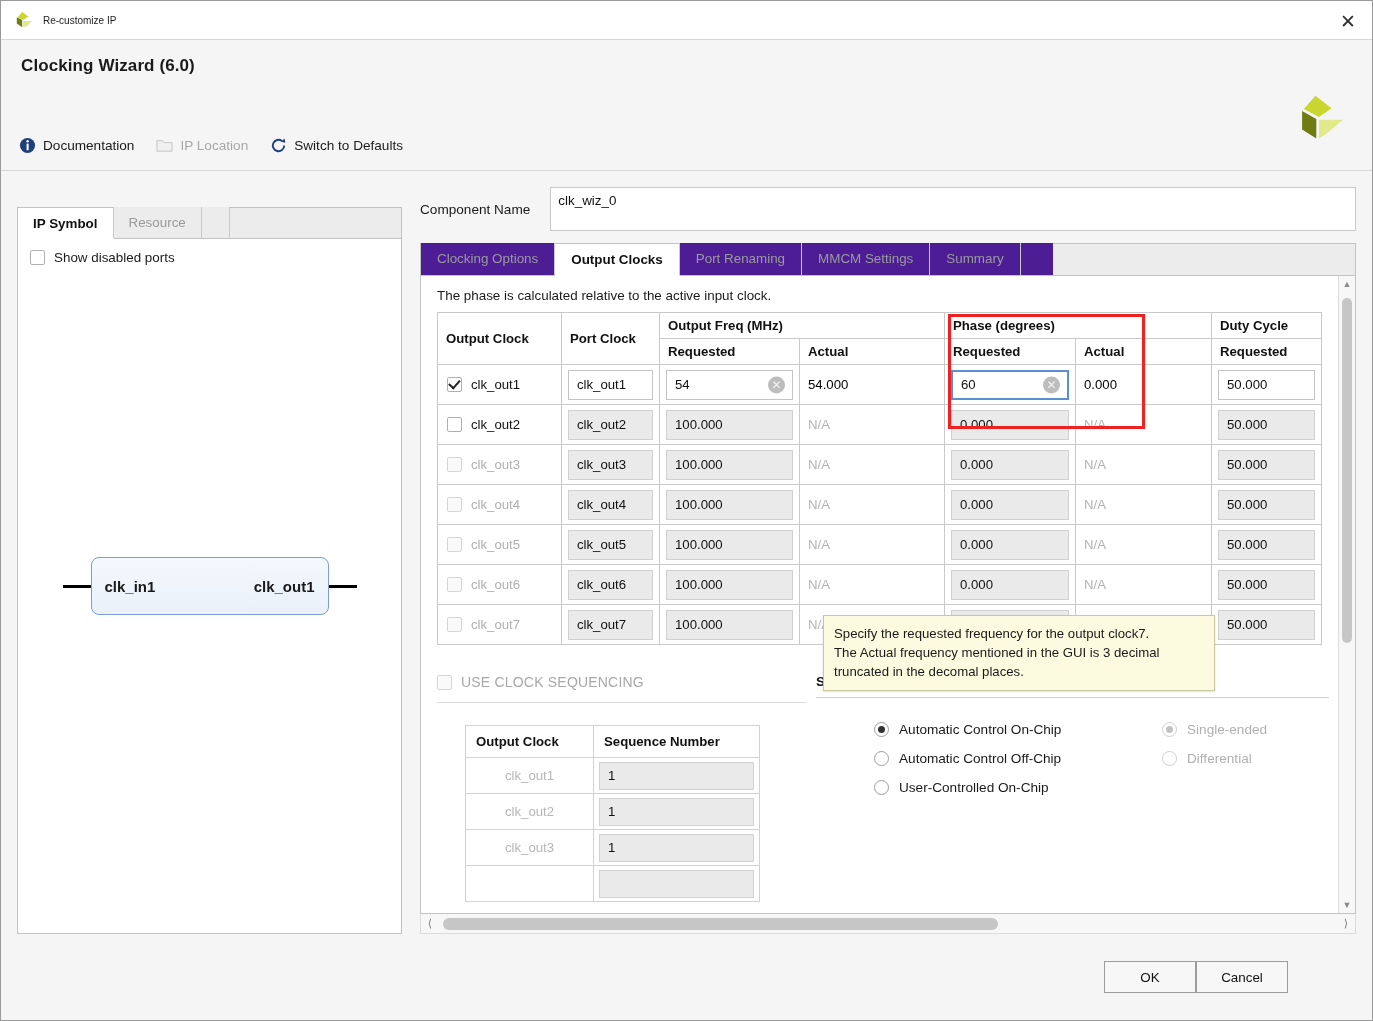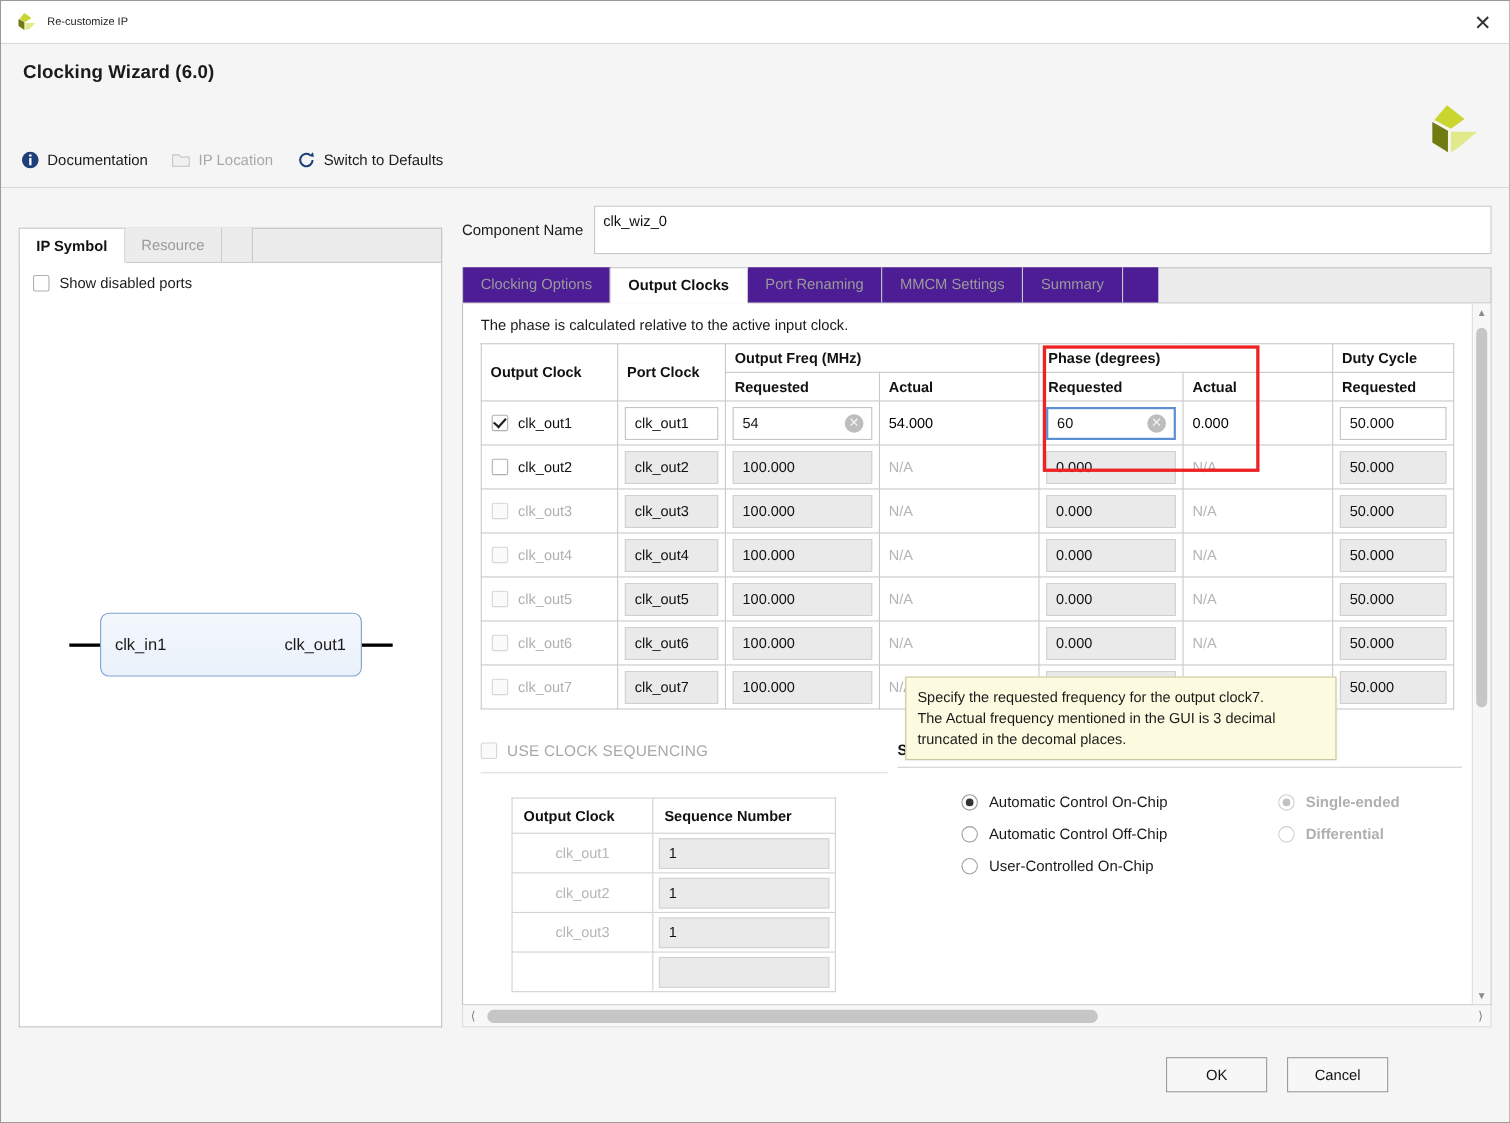--- a/index.html
+++ b/index.html
@@ -98,25 +98,25 @@
     display: flex; align-items: center; justify-content: center;
     pointer-events: none;
   }
   .ipsym { display: flex; align-items: center; }
   .pinline { width: 28px; height: 3px; background: #000; }
   .ipbox {
     width: 238px; height: 58px; border: 1px solid #7b9fd0;
     border-radius: 8px;
     background: linear-gradient(180deg,#f4f8fd 0%, #eaf1fa 100%);
     display: flex; align-items: center; justify-content: space-between;
-    padding: 0 13px; font-size: 15px; color: #1a1a1a;
+    padding: 0 13px; font-size: 15px; color: #1a1a1a; font-weight: bold;
   }
   
   .rightpanel { flex: 1 1 auto; display: flex; flex-direction: column; min-width: 0; }
-  .comprow { display: flex; align-items: center; gap: 10px; margin-bottom: 12px; }
+  .comprow { display: flex; align-items: center; gap: 20px; margin-bottom: 12px; }
   .comprow .lab { font-size: 13.6px; color: #1a1a1a; white-space: nowrap; }
   .compinput {
     flex: 1 1 auto; height: 44px; border: 1px solid #c8c8c8; background: #fff;
     font-size: 13.4px; color: #111; padding: 0 7px; line-height: 26px;
   }
   .rtabs {
     display: flex; align-items: flex-end; height: 33px;
     border-bottom: 1px solid #c3c3c3; background: #ececec;
     border-left: 1px solid #c3c3c3; border-top: 1px solid #c3c3c3; border-right: 1px solid #c3c3c3;
   }
@@ -216,21 +216,21 @@
     height: 20px; background: #f7f7f7; border: 1px solid #dcdcdc; border-top: none;
     display: flex; align-items: center; flex: 0 0 auto; position: relative;
   }
   .hscrollbar .arr { width: 18px; text-align: center; font-size: 11px; color: #7a7a7a; }
   .hthumb { position: absolute; left: 22px; height: 12px; width: 555px;
     background: #c6c6c6; border-radius: 6px; }
   
   .footer {
     flex: 0 0 auto; height: 86px; background: #f5f5f5;
     display: flex; align-items: center; justify-content: flex-end;
-    padding-right: 110px; gap: 18px;
+    padding-right: 84px; 
   }
   .btn {
     width: 92px; height: 32px; border: 1px solid #9c9c9c; background: #f7f7f7;
     font-size: 13.4px; color: #111; cursor: pointer;
     display: flex; align-items: center; justify-content: center;
   }
 </style>
 </head>
 <body>
 
@@ -607,21 +607,21 @@
               </div>
               <div class="rd">
                 <span class="radio"></span>
                 <span>Automatic Control Off-Chip</span>
               </div>
               <div class="rd">
                 <span class="radio"></span>
                 <span>User-Controlled On-Chip</span>
               </div>
             </div>
-            <div class="rdcol" style="flex:1 1 auto; padding-left:56px;font-weight:bold;">
+            <div class="rdcol" style="flex:1 1 auto; padding-left:56px;">
               <div class="rd dim">
                 <span class="radio dim sel"></span>
                 <span>Single-ended</span>
               </div>
               <div class="rd dim">
                 <span class="radio dim"></span>
                 <span>Differential</span>
               </div>
             </div>
           </div>

